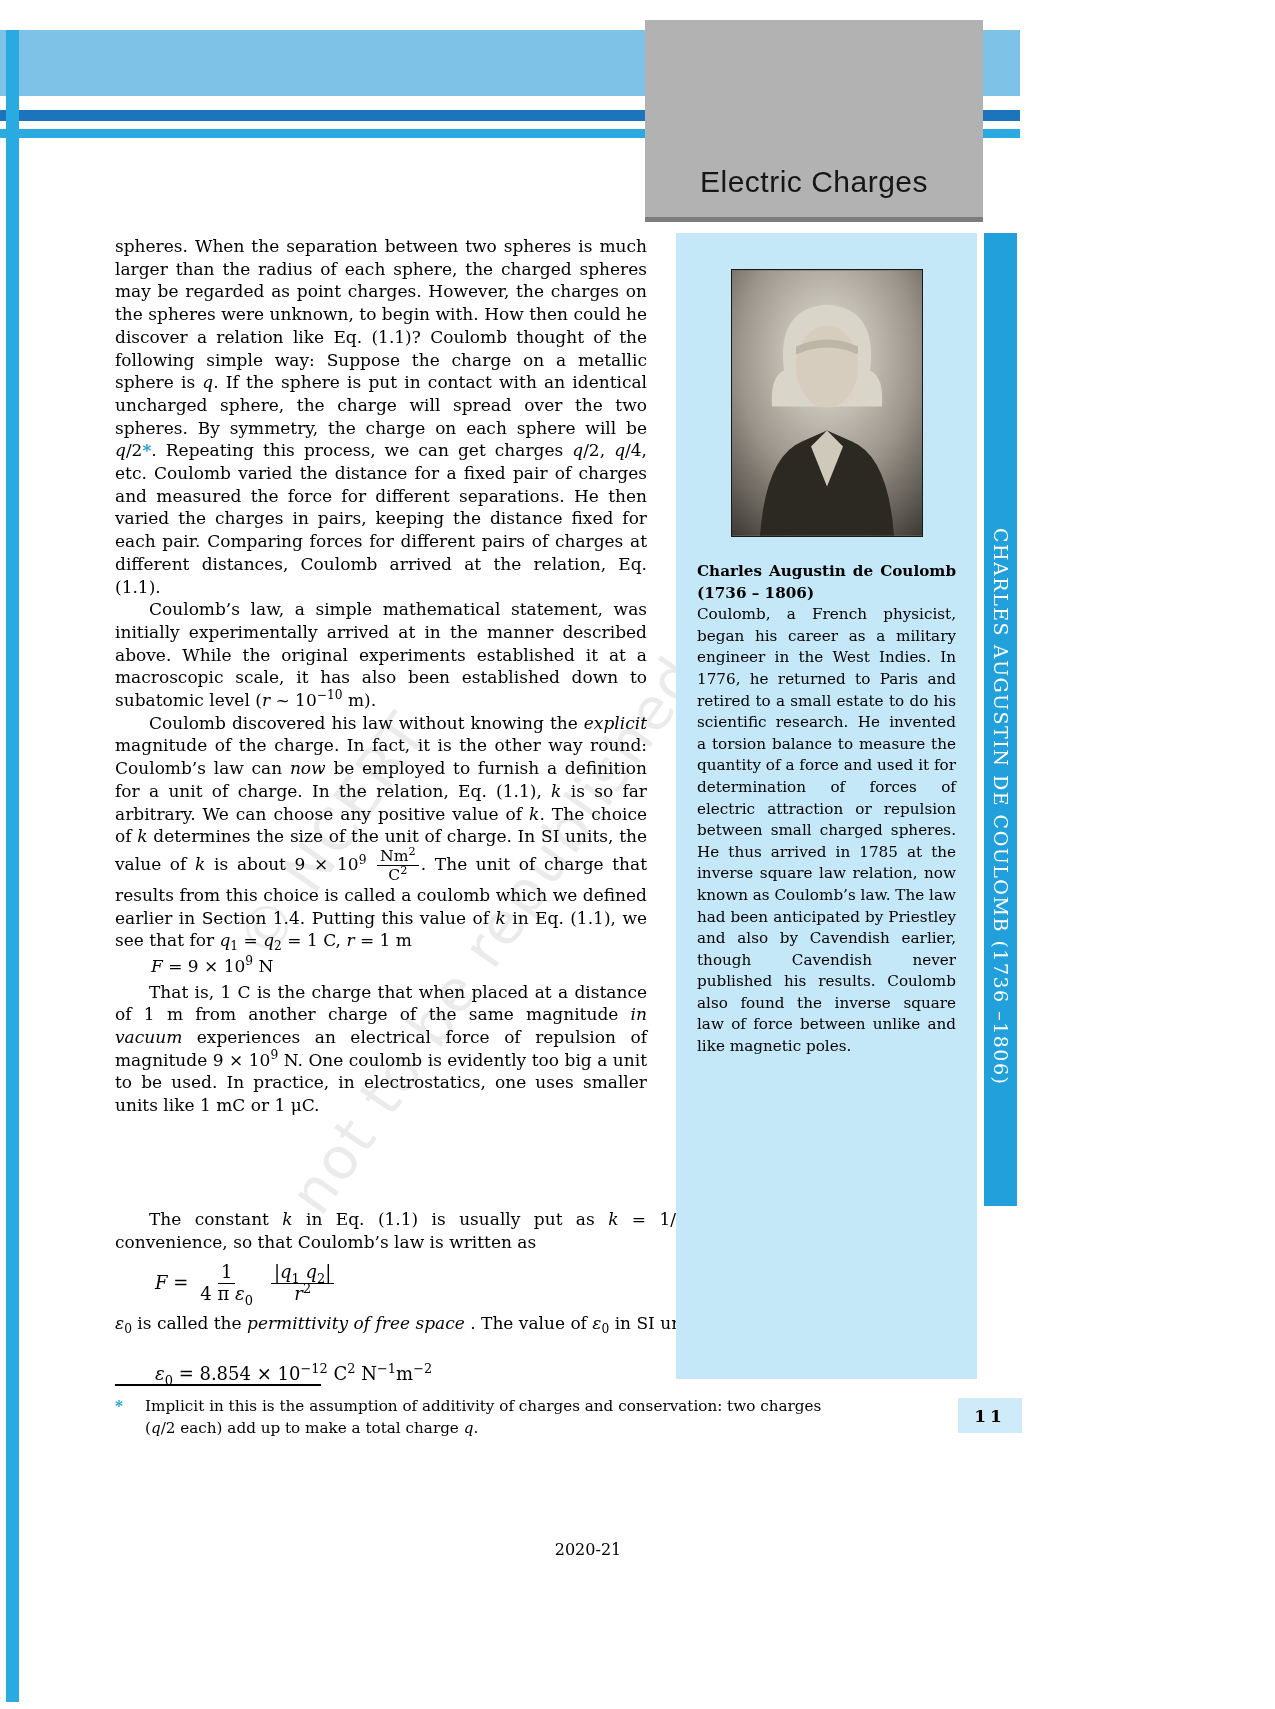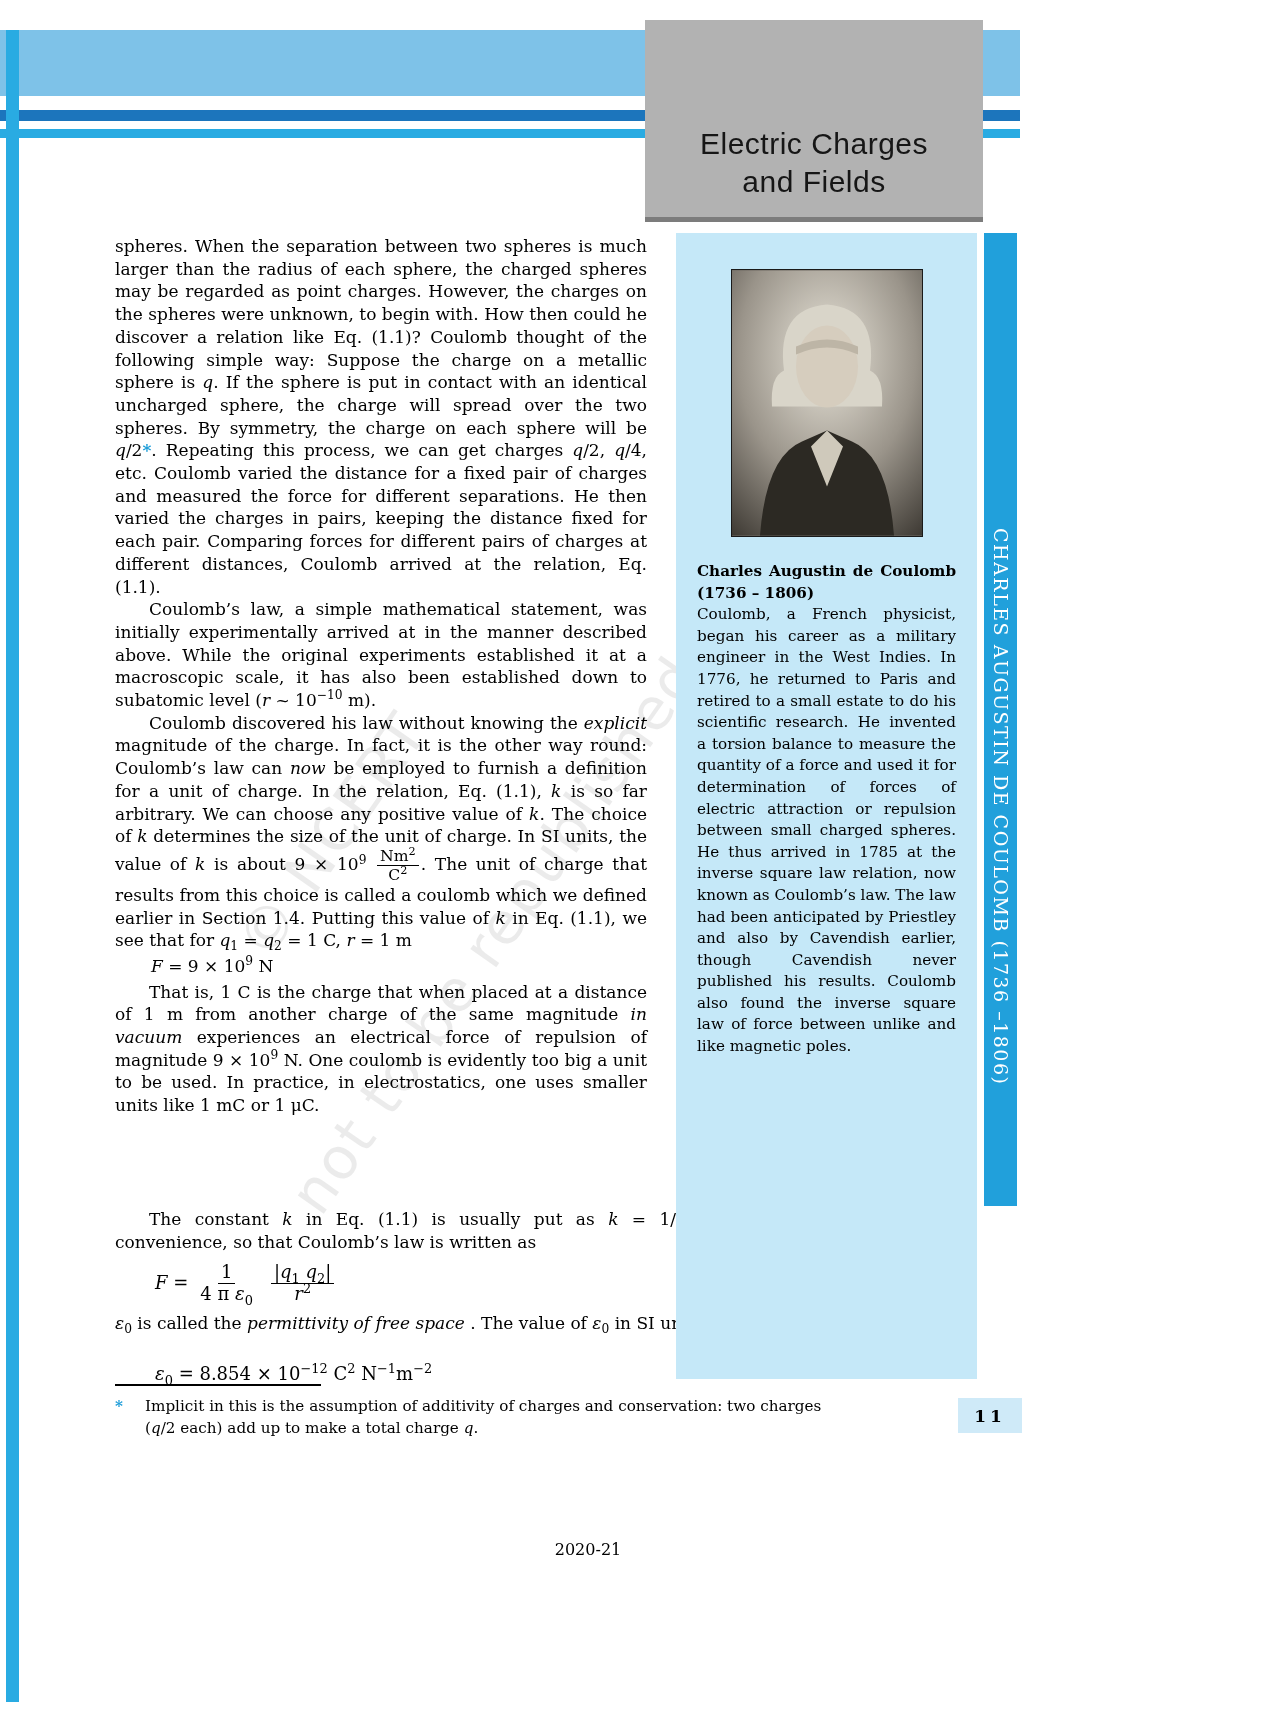--- a/index.html
+++ b/index.html
@@ -95,21 +95,20 @@
   </div>
 
   <div class="band band-light"></div>
   <div class="band band-mid"></div>
   <div class="band band-cyan"></div>
   <div class="left-stripe"></div>
 
   <div class="header-box">
     <div class="header-title">
       <div>Electric Charges</div>
-      <div>and Fields</div>
     </div>
   </div>
 
   <div class="main-text">
     <p class="para">spheres. When the separation between two spheres is much larger than the radius of each sphere, the charged spheres may be regarded as point charges. However, the charges on the spheres were unknown, to begin with. How then could he discover a relation like Eq. (1.1)? Coulomb thought of the following simple way: Suppose the charge on a metallic sphere is <i>q</i>. If the sphere is put in contact with an identical uncharged sphere, the charge will spread over the two spheres. By symmetry, the charge on each sphere will be <i>q</i>/2<span class="fn-star">*</span>. Repeating this process, we can get charges <i>q</i>/2, <i>q</i>/4, etc. Coulomb varied the distance for a fixed pair of charges and measured the force for different separations. He then varied the charges in pairs, keeping the distance fixed for each pair. Comparing forces for different pairs of charges at different distances, Coulomb arrived at the relation, Eq. (1.1).</p>
     <p class="para indent">Coulomb’s law, a simple mathematical statement, was initially experimentally arrived at in the manner described above. While the original experiments established it at a macroscopic scale, it has also been established down to subatomic level (<i>r</i> ~ 10<sup>−10</sup> m).</p>
     <p class="para indent">Coulomb discovered his law without knowing the <i>explicit</i> magnitude of the charge. In fact, it is the other way round: Coulomb’s law can <i>now</i> be employed to furnish a definition for a unit of charge. In the relation, Eq. (1.1), <i>k</i> is so far arbitrary. We can choose any positive value of <i>k</i>. The choice of <i>k</i> determines the size of the unit of charge. In SI units, the value of <i>k</i> is about 9 × 10<sup>9</sup> <span class="frac">
           <span class="num">Nm<sup>2</sup></span>
           <span class="den">C<sup>2</sup></span>
         </span>. The unit of charge that results from this choice is called a coulomb which we defined earlier in Section 1.4. Putting this value of <i>k</i> in Eq. (1.1), we see that for <i>q</i><sub>1</sub> = <i>q</i><sub>2</sub> = 1 C, <i>r</i> = 1 m</p>

